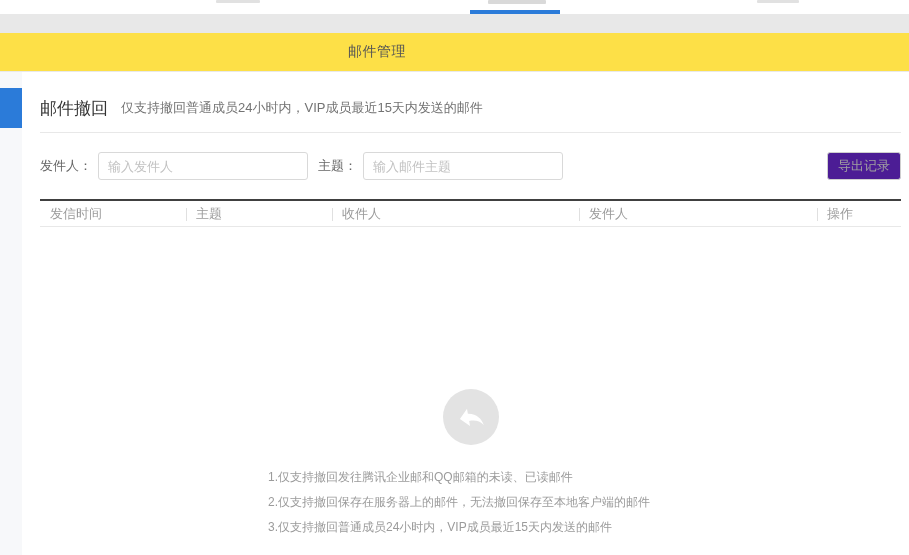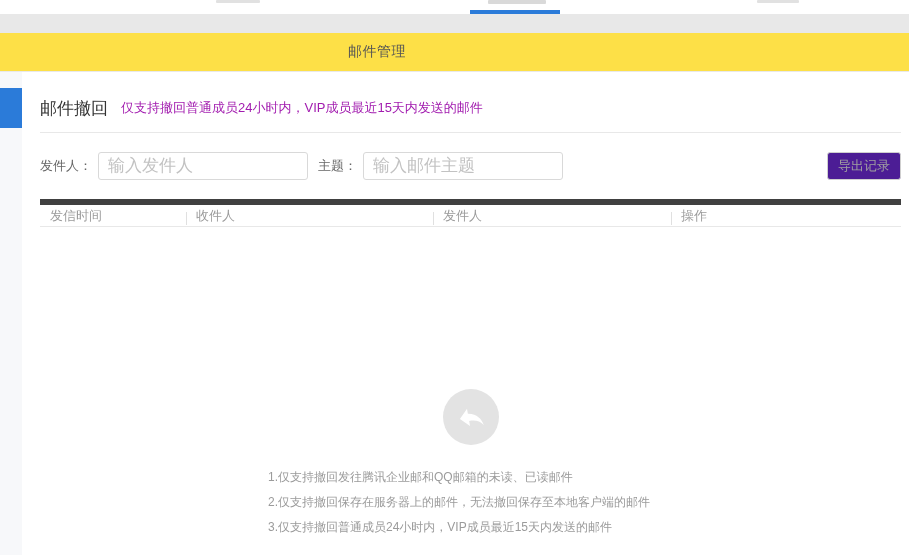--- a/index.html
+++ b/index.html
@@ -22,35 +22,35 @@
   .page-title { position:absolute; left:348px; top:0; height:100%; display:flex; align-items:center;
     font-size:14px; color:#555; letter-spacing:.5px; }
   
   .body { display:flex; height:483px; }
   .side-strip { width:22px; background:#f7f8fa; position:relative; flex:none; }
   .active-block { position:absolute; top:16px; left:0; width:22px; height:40px; background:#2b7bd9; cursor:pointer; }
   .content { flex:1; background:#fff; padding:0 8px 0 18px; }
   
   .section-head { height:61px; border-bottom:1px solid #e8e8e8; display:flex; align-items:center; padding-top:12px; }
   .sec-title { font-size:17px; color:#333; }
-  .sec-sub { font-size:13px; color:#a21caf; margin-left:13px; }
+  .sec-sub { font-size:13px; color:#737373; margin-left:13px; }
   
   .filter-row { margin-top:19px; height:28px; display:flex; align-items:center; }
   .f-label { font-size:13px; color:#666; margin-right:6px; white-space:nowrap; }
   .f-label.subject { margin-left:10px; }
   .f-input { height:28px; border:1px solid #d9d9d9; border-radius:3px; padding:4px 9px;
-    font-size:17px; color:#333; outline:none; font-family:inherit; }
+    font-size:13px; color:#333; outline:none; font-family:inherit; }
   .f-input::placeholder { color:#c2c2c2; }
   .f-input.sender { width:210px; }
   .f-input.subject { width:200px; }
   .export-btn { margin-left:auto; width:74px; height:28px; background:#4c1d95;
     border:1px solid #cfcfcf; border-radius:3px; font-size:13px; color:#a0a0a0;
     font-family:inherit; cursor:pointer; }
   
-  .thead { margin-top:19px; height:28px; border-top:6px solid #404040; border-bottom:1px solid #e8e8e8;
+  .thead { margin-top:19px; height:28px; border-top:2px solid #404040; border-bottom:1px solid #e8e8e8;
     display:flex; font-size:13px; color:#9b9b9b;text-align:center; }
   .th { padding-left:10px; position:relative; display:flex; align-items:center; height:100%; }
   .th.c1 { width:146px; } .th.c2 { width:146px; } .th.c3 { width:225px; } .th.c4 { width:238px;margin-left:22px; } .th.c5 { flex:1; }
   .th + .th::before { content:""; position:absolute; left:0; top:7px; height:13px; width:1px; background:#e0e0e0; }
   
   .empty-icon { width:56px; height:56px; border-radius:50%; background:#e3e3e3;
     margin:162px auto 0; display:flex; align-items:center; justify-content:center; }
   .empty-icon svg { transform:rotate(-10deg); }
   .tips { margin:20px 0 0 228px; font-size:12px; color:#9b9b9b; line-height:25px; }
 </style>
@@ -88,20 +88,21 @@
       <div class="filter-row">
         <span class="f-label">发件人：</span>
         <input class="f-input sender" type="text" placeholder="输入发件人" style="">
         <span class="f-label subject">主题：</span>
         <input class="f-input subject" type="text" placeholder="输入邮件主题" style="">
         <button class="export-btn">导出记录</button>
       </div>
 
       <div class="thead">
         <div class="th c1">发信时间</div>
+        <div class="th c2">主题</div>
         <div class="th c3">收件人</div>
         <div class="th c4">发件人</div>
         <div class="th c5">操作</div>
       </div>
 
       <div class="empty-state">
         <div class="empty-icon">
           <svg width="30" height="30" viewBox="0 0 24 24" fill="#ffffff" xmlns="http://www.w3.org/2000/svg">
             <path d="M10 9V5l-7 7 7 7v-4.1c5 0 8.5 1.6 11 5.1-1-5-4-10-11-11z"></path>
           </svg>

